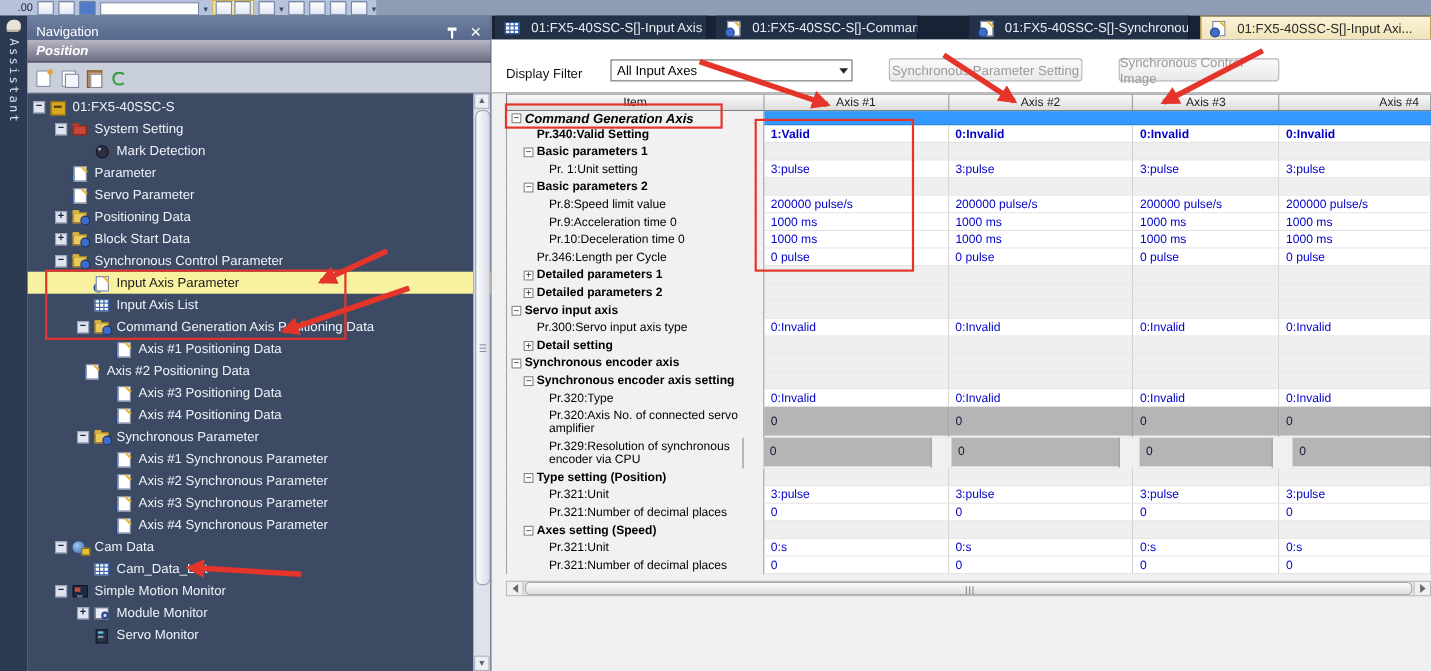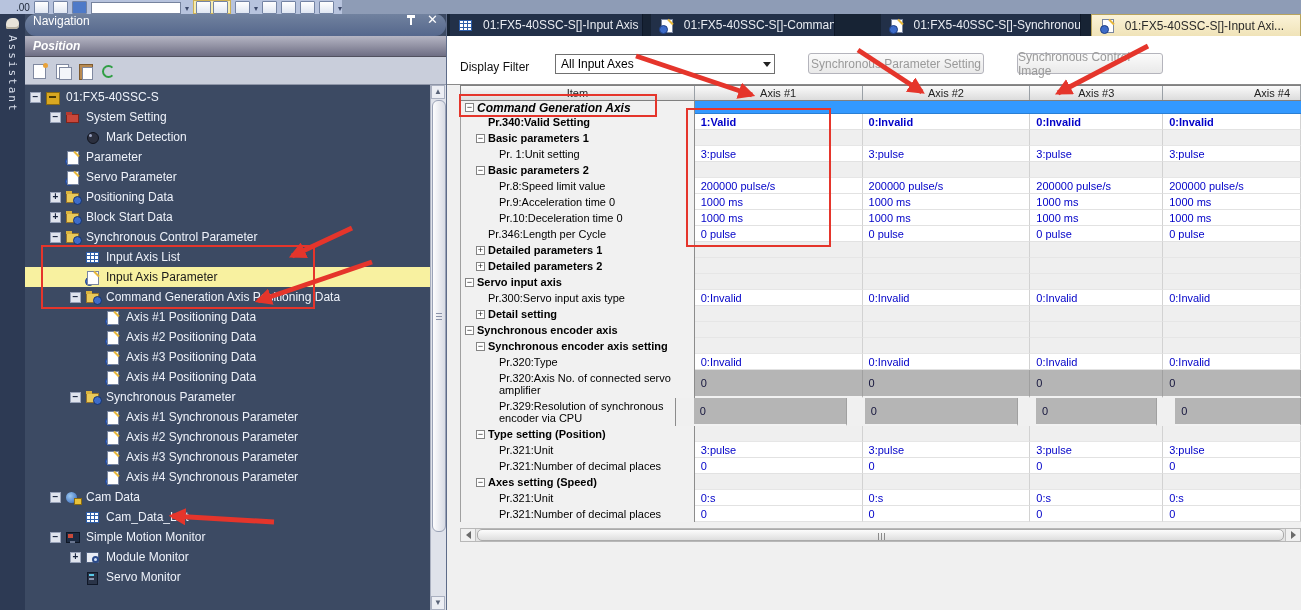--- a/index.html
+++ b/index.html
@@ -22,22 +22,22 @@
   
   .assist-rail{position:absolute;left:0;top:14px;width:25px;height:596px;background:#2d3a54;}
   .assist-glove{width:13px;height:11px;background:#e8e4da;border-radius:6px 5px 4px 2px;margin:4px auto 2px auto;
                 box-shadow:inset 0 -2px 0 #b9b2a2;}
   .assist-label{writing-mode:vertical-rl;color:#d9dfeb;font-size:11px;letter-spacing:2px;display:block;margin:6px auto;
                 font-family:"DejaVu Sans Mono","Liberation Mono",monospace;}
 
   
   .nav-panel{position:absolute;left:25px;top:14px;width:422px;height:596px;display:flex;flex-direction:column;
              border-right:1px solid #5d6b88;box-sizing:border-box;background:#3c4a63;}
-  .nav-title{height:22px;background:linear-gradient(#71829f,#55678c);display:flex;align-items:flex-start;color:#fff;
-             font-size:12px;padding-left:8px;position:relative;border-radius:11px;}
+  .nav-title{height:22px;background:linear-gradient(#71829f,#55678c);display:flex;align-items:flex-end;color:#fff;
+             font-size:12px;padding-left:8px;position:relative;}
   .nav-title .spacer{flex:1;}
   .pin-ic{width:12px;height:12px;position:relative;margin-right:10px;cursor:pointer;}
   .pin-ic::before{content:"";position:absolute;left:2px;top:1px;width:8px;height:3px;background:#fff;}
   .pin-ic::after{content:"";position:absolute;left:5px;top:4px;width:2px;height:7px;background:#fff;}
   .close-ic{color:#fff;font-size:13px;line-height:12px;margin-right:8px;cursor:pointer;}
   .proj-header{height:20px;background:linear-gradient(#b6b6c4,#6e6e84);color:#fff;font-weight:bold;font-style:italic;
                display:flex;align-items:center;padding-left:8px;font-size:12px;border-bottom:1px solid #51515f;}
   .nav-toolbar{height:27px;background:#c9cedb;border-bottom:1px solid #8f96a8;display:flex;align-items:center;
                gap:6px;padding-left:6px;}
   .nt-ic{width:17px;height:16px;position:relative;cursor:pointer;}
@@ -409,20 +409,46 @@
           <i class="v2"></i>
           <i class="y"></i>
           <i class="r"></i>
           <i class="f"></i>
           <i class="l"></i>
           <i class="d"></i>
           <i class="e"></i>
         </span>
         <span class="tlabel">Synchronous Control Parameter</span>
       </div>
+      <div class="tree-row selected" style="padding-left: 45px;">
+        <span class="tree-spc"></span>
+        <span class="ticon ic-param">
+          <i class="b"></i>
+          <i class="s"></i>
+          <i class="t"></i>
+          <i class="g"></i>
+          <i class="p"></i>
+          <i class="pen"></i>
+          <i class="m1"></i>
+          <i class="m2"></i>
+          <i class="c"></i>
+          <i class="h"></i>
+          <i class="h1"></i>
+          <i class="h2"></i>
+          <i class="v1"></i>
+          <i class="v2"></i>
+          <i class="y"></i>
+          <i class="r"></i>
+          <i class="f"></i>
+          <i class="l"></i>
+          <i class="d"></i>
+          <i class="e"></i>
+        </span>
+        <span class="tlabel">Input Axis Parameter</span>
+      </div>
       <div class="tree-row" style="padding-left: 45px;">
         <span class="tree-spc"></span>
         <span class="ticon ic-table">
           <i class="b"></i>
           <i class="s"></i>
           <i class="t"></i>
           <i class="g"></i>
           <i class="p"></i>
           <i class="pen"></i>
           <i class="m1"></i>
@@ -434,46 +460,20 @@
           <i class="v1"></i>
           <i class="v2"></i>
           <i class="y"></i>
           <i class="r"></i>
           <i class="f"></i>
           <i class="l"></i>
           <i class="d"></i>
           <i class="e"></i>
         </span>
         <span class="tlabel">Input Axis List</span>
-      </div>
-      <div class="tree-row selected" style="padding-left: 45px;">
-        <span class="tree-spc"></span>
-        <span class="ticon ic-param">
-          <i class="b"></i>
-          <i class="s"></i>
-          <i class="t"></i>
-          <i class="g"></i>
-          <i class="p"></i>
-          <i class="pen"></i>
-          <i class="m1"></i>
-          <i class="m2"></i>
-          <i class="c"></i>
-          <i class="h"></i>
-          <i class="h1"></i>
-          <i class="h2"></i>
-          <i class="v1"></i>
-          <i class="v2"></i>
-          <i class="y"></i>
-          <i class="r"></i>
-          <i class="f"></i>
-          <i class="l"></i>
-          <i class="d"></i>
-          <i class="e"></i>
-        </span>
-        <span class="tlabel">Input Axis Parameter</span>
       </div>
       <div class="tree-row" style="padding-left: 45px;">
         <span class="tree-exp">−</span>
         <span class="ticon ic-folder-gear">
           <i class="b"></i>
           <i class="s"></i>
           <i class="t"></i>
           <i class="g"></i>
           <i class="p"></i>
           <i class="pen"></i>
@@ -513,21 +513,21 @@
           <i class="v2"></i>
           <i class="y"></i>
           <i class="r"></i>
           <i class="f"></i>
           <i class="l"></i>
           <i class="d"></i>
           <i class="e"></i>
         </span>
         <span class="tlabel">Axis #1 Positioning Data</span>
       </div>
-      <div class="tree-row" style="padding-left: 65px;">
+      <div class="tree-row" style="padding-left: 36px;">
         <span class="tree-spc"></span>
         <span class="ticon ic-param">
           <i class="b"></i>
           <i class="s"></i>
           <i class="t"></i>
           <i class="g"></i>
           <i class="p"></i>
           <i class="pen"></i>
           <i class="m1"></i>
           <i class="m2"></i>

